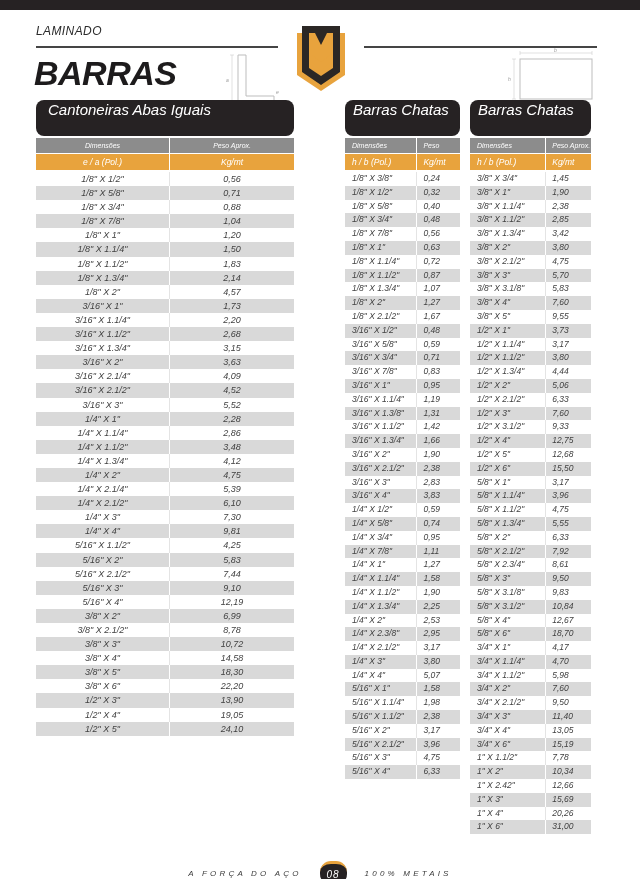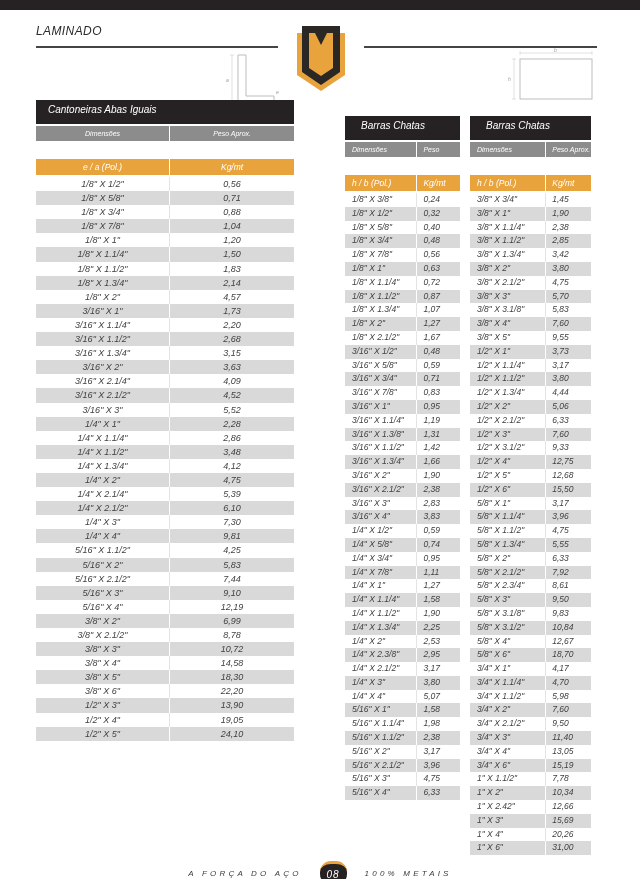--- a/index.html
+++ b/index.html
@@ -14,27 +14,27 @@
               letter-spacing:-.5px;color:#1d1b1c;}
   .diagram{position:absolute;}
   .diagram-angle{left:222px;top:52px;}
   .logo{position:absolute;left:295px;top:24px;}
   .diagram-flat{left:506px;top:46px;}
 
   .table{position:absolute;top:100px;}
   .t-left{left:36px;width:258px;}
   .t-mid{left:345px;width:115px;}
   .t-right{left:470px;width:121px;}
-  .t-title{background:var(--dark,#262223);color:#fff;font-size:10px;height:24px;line-height:19px;
-           padding-left:12px;}
-  .t-mid .t-title,.t-right .t-title{padding-left:16px;margin-top:16px;}
+  .t-title{background:var(--dark,#262223);color:#fff;font-size:15px;height:36px;line-height:19px;
+           padding-left:12px;border-radius:8px;}
+  .t-mid .t-title,.t-right .t-title{padding-left:8px;}
   .t-sub,.t-unit,.trow{display:flex;}
   .t-sub{margin-top:2px;}
   .t-sub div{background:var(--gray,#8C8C8C);color:#fff;font-size:7px;height:15px;line-height:15px;}
-  .t-unit{margin-top:18px;}
+  .t-unit{margin-top:1px;}
   .t-unit div{background:var(--accent,#E8A33D);color:#fff;font-size:8.5px;height:16px;line-height:16px;}
   .t-body{margin-top:2px;}
   .c1{box-sizing:border-box;border-right:1px solid #fff;}
   .t-left .c1{flex:0 0 52%;text-align:center;}
   .t-left .c2{flex:1;text-align:center;}
   .t-mid .c1,.t-right .c1{flex:0 0 63%;padding-left:7px;text-align:left;}
   .t-mid .c2,.t-right .c2{flex:1;padding-left:6px;text-align:left;}
   .t-left .trow{height:14.1px;line-height:14.1px;font-size:9px;}
   .t-mid .trow,.t-right .trow{height:13.8px;line-height:13.8px;font-size:8.5px;}
   .trow .c1{border-right:1px solid #e4e4e4;}
@@ -51,20 +51,21 @@
 </head>
 <body>
 
 <div class="page">
 
   <div class="topbar"></div>
 
   <div class="section-label">LAMINADO</div>
   <div class="rule rule-left"></div>
   <div class="rule rule-right"></div>
+  <div class="page-title">BARRAS</div>
 
   <svg class="diagram diagram-angle" width="58" height="62" viewBox="0 0 58 62">
     <path d="M16,3 L24,3 L24,44 L52,44 L52,52 L16,52 Z" fill="none" stroke="#bdbdbd" stroke-width="1"></path>
     <line x1="10" y1="3" x2="10" y2="52" stroke="#cfcfcf" stroke-width="0.6"></line>
     <line x1="8" y1="3" x2="12" y2="3" stroke="#cfcfcf" stroke-width="0.6"></line>
     <line x1="8" y1="52" x2="12" y2="52" stroke="#cfcfcf" stroke-width="0.6"></line>
     <text x="4" y="30" font-size="5" fill="#9a9a9a">a</text>
     <line x1="16" y1="58" x2="52" y2="58" stroke="#cfcfcf" stroke-width="0.6"></line>
     <line x1="16" y1="56" x2="16" y2="60" stroke="#cfcfcf" stroke-width="0.6"></line>
     <line x1="52" y1="56" x2="52" y2="60" stroke="#cfcfcf" stroke-width="0.6"></line>

